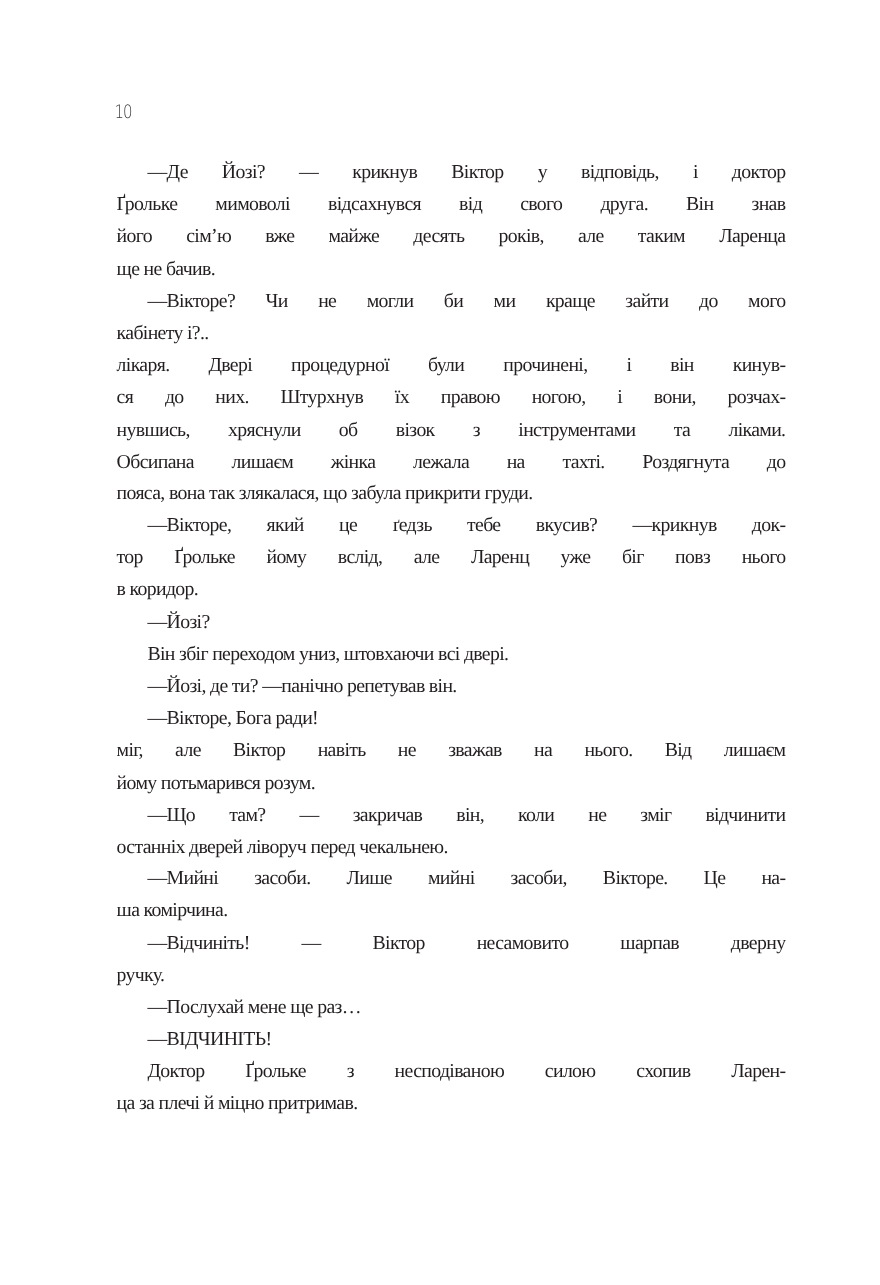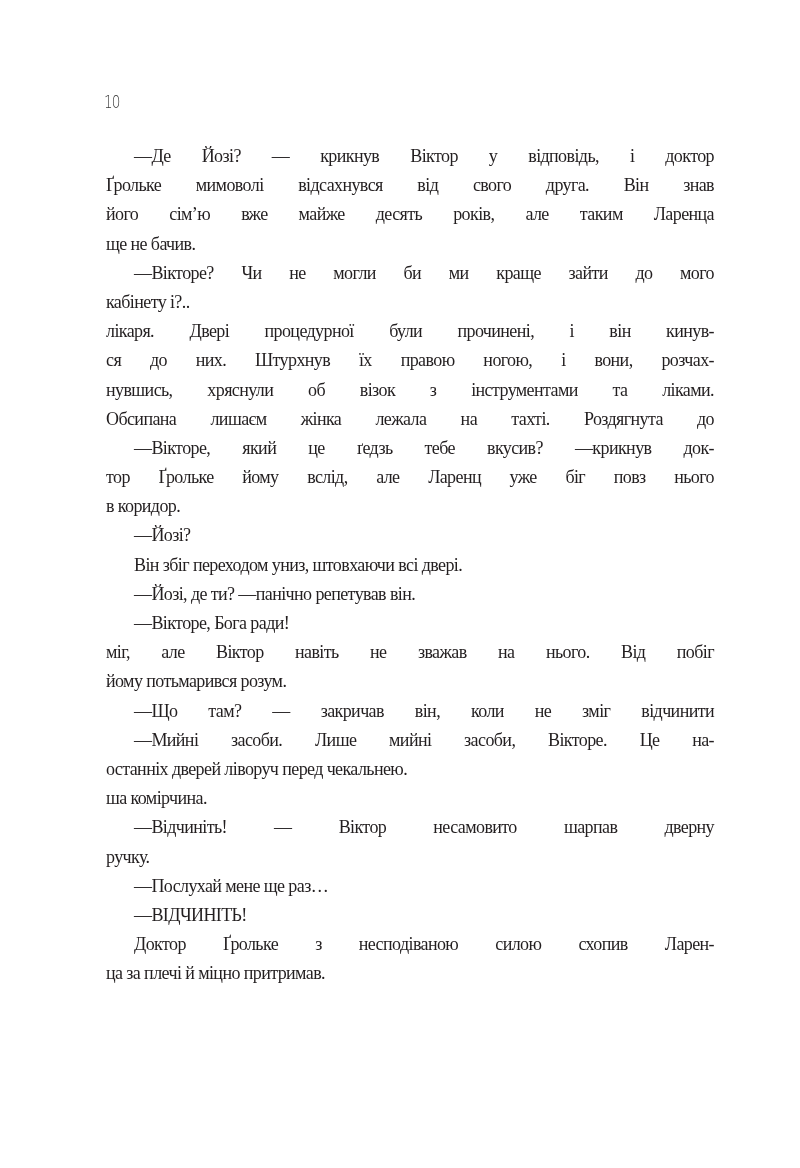--- a/index.html
+++ b/index.html
@@ -49,32 +49,33 @@
     <span class="line indent">—Де Йозі? — крикнув Віктор у відповідь, і доктор</span>
     <span class="line">Ґрольке мимоволі відсахнувся від свого друга. Він знав</span>
     <span class="line">його сім’ю вже майже десять років, але таким Ларенца</span>
     <span class="line last">ще не бачив.</span>
     <span class="line indent">—Вікторе? Чи не могли би ми краще зайти до мого</span>
     <span class="line last">кабінету і?..</span>
     <span class="line">лікаря. Двері процедурної були прочинені, і він кинув-</span>
     <span class="line">ся до них. Штурхнув їх правою ногою, і вони, розчах-</span>
     <span class="line">нувшись, хряснули об візок з інструментами та ліками.</span>
     <span class="line">Обсипана лишаєм жінка лежала на тахті. Роздягнута до</span>
+    <span class="line last">пояса, вона так злякалася, що забула прикрити груди.</span>
     <span class="line indent">—Вікторе, який це ґедзь тебе вкусив? —крикнув док-</span>
     <span class="line">тор Ґрольке йому вслід, але Ларенц уже біг повз нього</span>
     <span class="line last">в коридор.</span>
     <span class="line indent last">—Йозі?</span>
     <span class="line indent last">Він збіг переходом униз, штовхаючи всі двері.</span>
     <span class="line indent last">—Йозі, де ти? —панічно репетував він.</span>
     <span class="line indent last">—Вікторе, Бога ради!</span>
-    <span class="line">міг, але Віктор навіть не зважав на нього. Від побіг</span>
+    <span class="line">міг, але Віктор навіть не зважав на нього. Від лишаєм</span>
     <span class="line last">йому потьмарився розум.</span>
     <span class="line indent">—Що там? — закричав він, коли не зміг відчинити</span>
+    <span class="line last">останніх дверей ліворуч перед чекальнею.</span>
     <span class="line indent">—Мийні засоби. Лише мийні засоби, Вікторе. Це на-</span>
-    <span class="line last">останніх дверей ліворуч перед чекальнею.</span>
     <span class="line last">ша комірчина.</span>
     <span class="line indent">—Відчиніть! — Віктор несамовито шарпав дверну</span>
     <span class="line last">ручку.</span>
     <span class="line indent last">—Послухай мене ще раз…</span>
     <span class="line indent last">—ВІДЧИНІТЬ!</span>
     <span class="line indent">Доктор Ґрольке з несподіваною силою схопив Ларен-</span>
     <span class="line last">ца за плечі й міцно притримав.</span>
   </div>
 
 </body></html>

